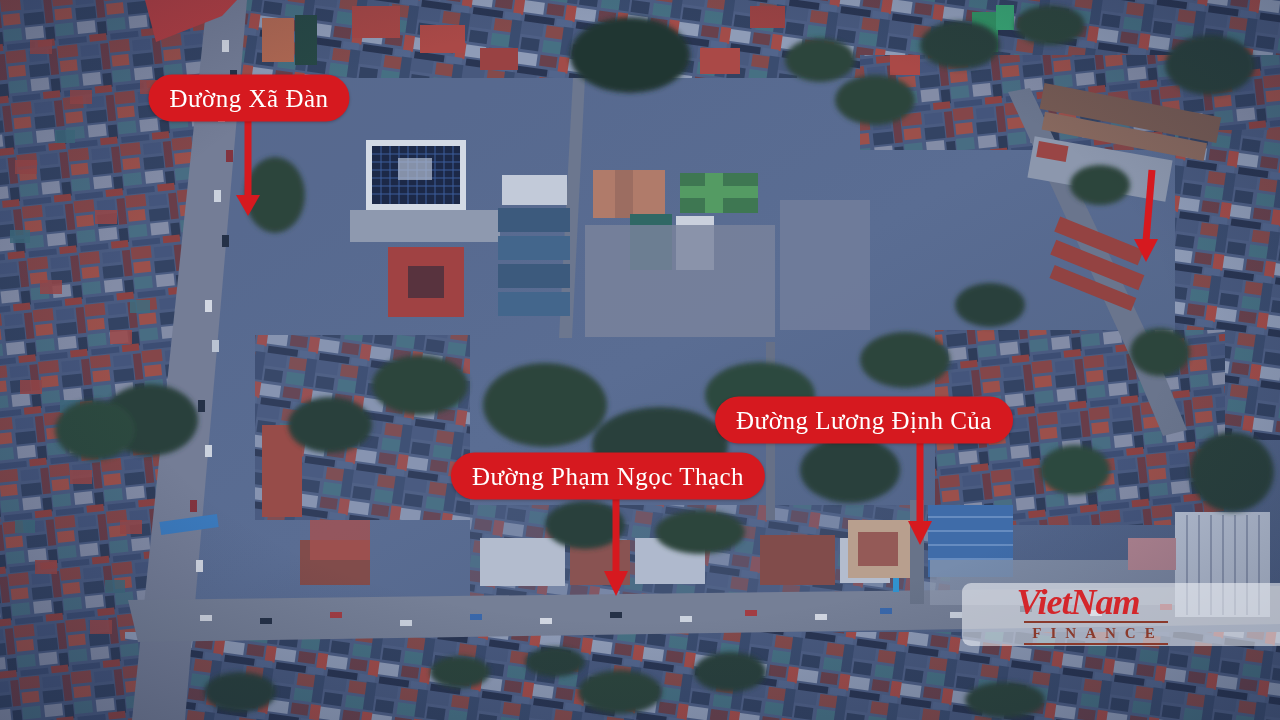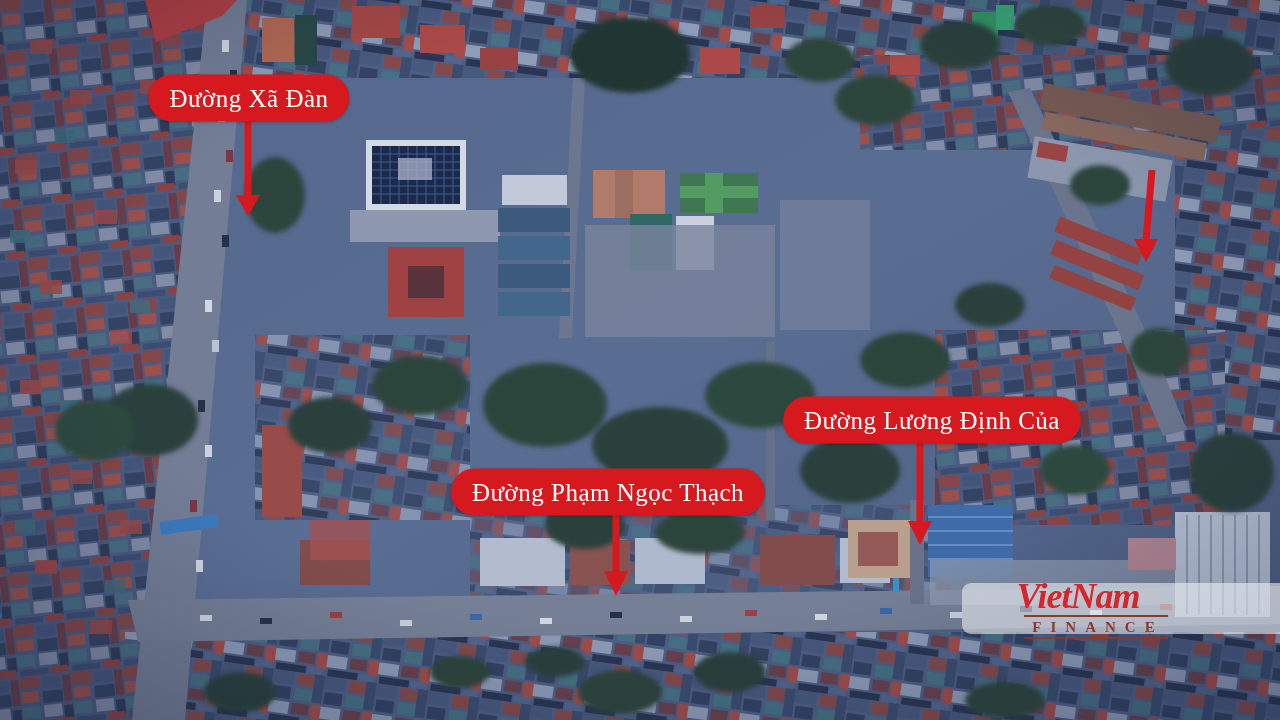--- a/index.html
+++ b/index.html
@@ -13,21 +13,21 @@
   .arrow-head{fill:var(--accent-red,#d6191f);stroke:none;}
   .callout{
     position:absolute;transform:translate(-50%,-50%);
     background:var(--accent-red,#d6191f);color:var(--label-text,#fff);
     font-size:25px;line-height:1;white-space:nowrap;
     padding:11px 21px;border-radius:28px;
     letter-spacing:.5px;text-align:left;
     box-shadow:0 1px 3px rgba(30,0,0,.25);
   }
   .watermark{
-    position:absolute;left:962px;top:583px;right:0;height:51px;
+    position:absolute;left:962px;top:583px;right:0;height:63px;
     background:rgba(246,248,251,.55);
     border-radius:9px 0 0 9px;
     display:flex;flex-direction:column;justify-content:center;align-items:center;
     padding-right:86px;box-sizing:border-box;
   }
   .wm-brand{
     font-family:"Liberation Serif","DejaVu Serif",serif;
     font-weight:bold;font-style:italic;
     font-size:36px;line-height:1;color:var(--brand-red,#d4262b);
     letter-spacing:-1px;
@@ -304,21 +304,21 @@
       <line class="arrow-line" x1="920" y1="440" x2="920" y2="523"></line>
       <polygon class="arrow-head" points="908,521 932,521 920,545"></polygon>
     </g>
     <g>
       <line class="arrow-line" x1="616" y1="498" x2="616" y2="573"></line>
       <polygon class="arrow-head" points="604,571 628,571 616,596"></polygon>
     </g>
   </svg>
 
   <div class="callout" style="left:249px;top:98px;">Đường Xã Đàn</div>
-  <div class="callout" style="left:932px;top:420px;">Đường Lương Định Của</div>
-  <div class="callout" style="left:608px;top:492px;">Đường Phạm Ngọc Thạch</div>
+  <div class="callout" style="left:864px;top:420px;">Đường Lương Định Của</div>
+  <div class="callout" style="left:608px;top:476px;">Đường Phạm Ngọc Thạch</div>
 
   <div class="watermark">
     <div class="wm-brand">VietNam</div>
     <div class="wm-sub">FINANCE</div>
   </div>
 
 </div>
 
 </body></html>

